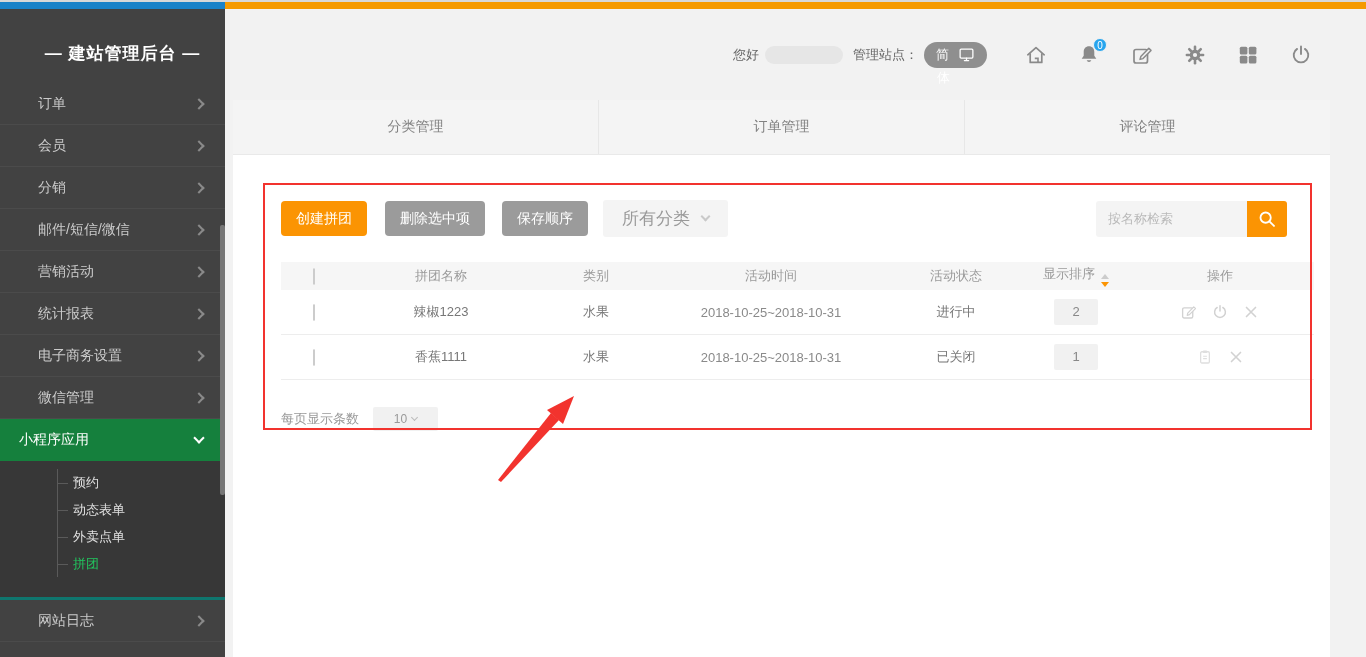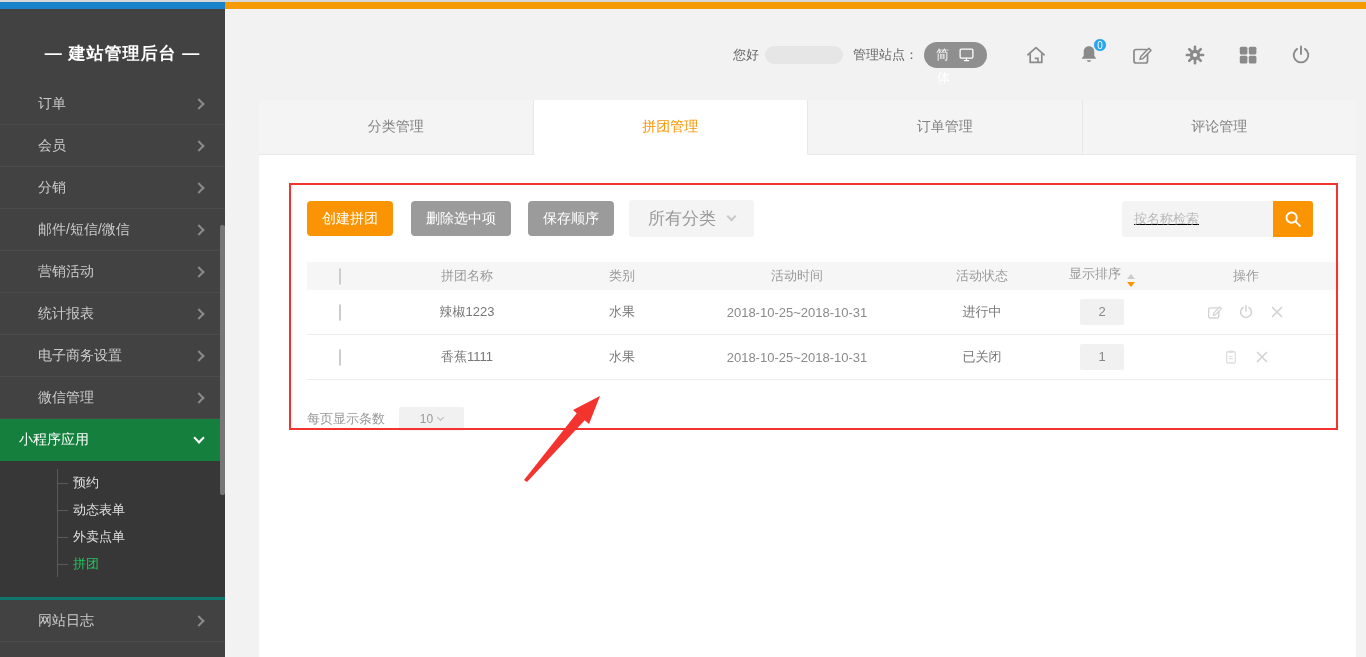--- a/index.html
+++ b/index.html
@@ -42,38 +42,38 @@
   .lang-wrap {position:relative;margin-left:6px;}
   .lang-pill {display:flex;align-items:center;gap:9px;background:#8f8f8f;border-radius:14px;
     padding:4px 12px;color:#fff;font-size:13px;cursor:pointer;}
   .lang-below {position:absolute;left:13px;top:27px;color:#fff;font-size:13px;}
   .hicon {width:24px;height:24px;margin-left:29px;position:relative;cursor:pointer;}
   .hicon.first {margin-left:37px;}
   .bell-badge {position:absolute;top:-5px;right:-6px;min-width:14px;height:14px;background:#27a5ee;
     color:#fff;font-size:10px;line-height:13px;text-align:center;border-radius:8px;border:1px solid #f2f2f2;padding:0 2px;}
 
   
-  .panel {position:absolute;left:34px;top:91px;width:1097px;bottom:0;background:#fff;}
+  .panel {position:absolute;left:8px;top:91px;width:1097px;bottom:0;background:#fff;}
   .tabs {display:flex;height:55px;border-bottom:1px solid #e9e9e9;}
   .tab {flex:1;display:flex;align-items:center;justify-content:center;font-size:14px;color:#828282;
     background:#f4f4f4;border-right:1px solid #e7e7e7;cursor:pointer;}
   .tab:last-child {border-right:none;}
   .tab.active {background:#fff;color:#fb9403;margin-bottom:-1px;border-bottom:1px solid #fff;}
 
   .toolbar {display:flex;align-items:center;margin:45px 43px 0 48px;position:relative;z-index:6;}
   .btn {height:35px;border:none;border-radius:4px;color:#fff;font-size:14px;padding:0 15px;
     cursor:pointer;font-family:inherit;}
   .btn-orange {background:#fb9403;}
   .btn-gray {background:#9b9b9b;}
   .ml18{margin-left:18px;} .ml17{margin-left:17px;}
   .select-cat {margin-left:15px;width:125px;height:37px;background:#f4f4f4;border-radius:3px;
     display:flex;align-items:center;justify-content:center;gap:12px;color:#999;font-size:17px;cursor:pointer;}
   .chev-sm {width:7px;height:7px;border-right:2px solid #c9c9c9;border-bottom:2px solid #c9c9c9;
     transform:rotate(45deg);margin-top:-4px;}
-  .search {margin-left:auto;display:flex;text-decoration:underline;}
+  .search {margin-left:auto;display:flex;}
   .search input {width:151px;height:36px;background:#f4f4f4;border:none;outline:none;
     padding:0 12px;font-size:13px;color:#666;border-radius:3px 0 0 3px;font-family:inherit;}
   .search input::placeholder {color:#b8b8b8;}
   .search-btn {width:40px;height:36px;background:#fb9403;border:none;border-radius:0 3px 3px 0;
     display:flex;align-items:center;justify-content:center;cursor:pointer;}
 
   
   .gtable {margin:25px 16px 0 48px;width:1033px;position:relative;z-index:6;}
   .trh {height:28px;background:#f6f6f6;display:flex;align-items:center;}
   .tr {height:45px;border-bottom:1px solid #ededed;display:flex;align-items:center;}
@@ -236,21 +236,20 @@
         <path d="M12 3.5 V11" stroke="#8a8a8a" stroke-width="1.9" stroke-linecap="round" fill="none"></path>
         <path d="M8.1 5.9 a7.3 7.3 0 1 0 7.8 0" fill="none" stroke="#8a8a8a" stroke-width="1.9" stroke-linecap="round"></path>
       </svg>
     </span>
   </div>
 
   <div class="panel">
 
     <div class="tabs">
       <div class="tab">分类管理</div>
-      <div class="tab active">拼团管理</div>
       <div class="tab">订单管理</div>
       <div class="tab">评论管理</div>
     </div>
 
     <div class="toolbar">
       <button class="btn btn-orange">创建拼团</button>
       <button class="btn btn-gray ml18">删除选中项</button>
       <button class="btn btn-gray ml17">保存顺序</button>
       <div class="select-cat">
         <span>所有分类</span>

